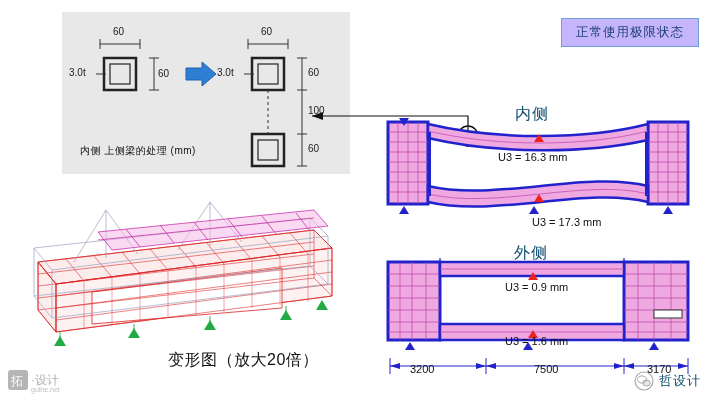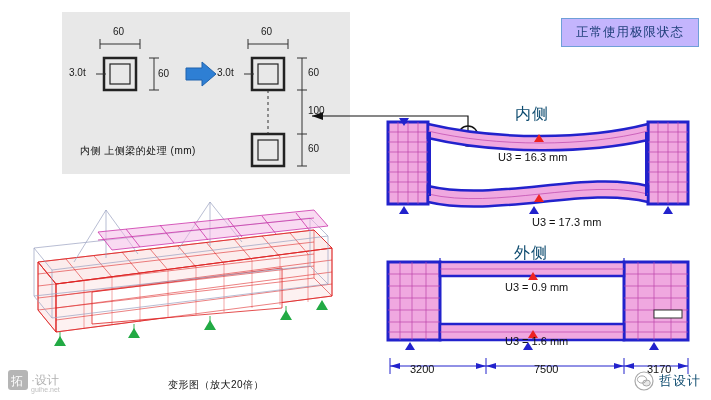--- a/index.html
+++ b/index.html
@@ -70,24 +70,23 @@
     position: absolute;
     font-size: 11px;
     color: #111;
   }
 
   
   .deform-caption {
     position: absolute;
     left: 168px;
     top: 350px;
-    font-size: 10px;
+    font-size: 16px;
     color: #111;
     letter-spacing: .5px;
-    margin-top: 28px;
   }
 
   
   .wm-left {
     position: absolute;
     left: 8px;
     top: 368px;
     width: 86px;
     height: 26px;
   }

